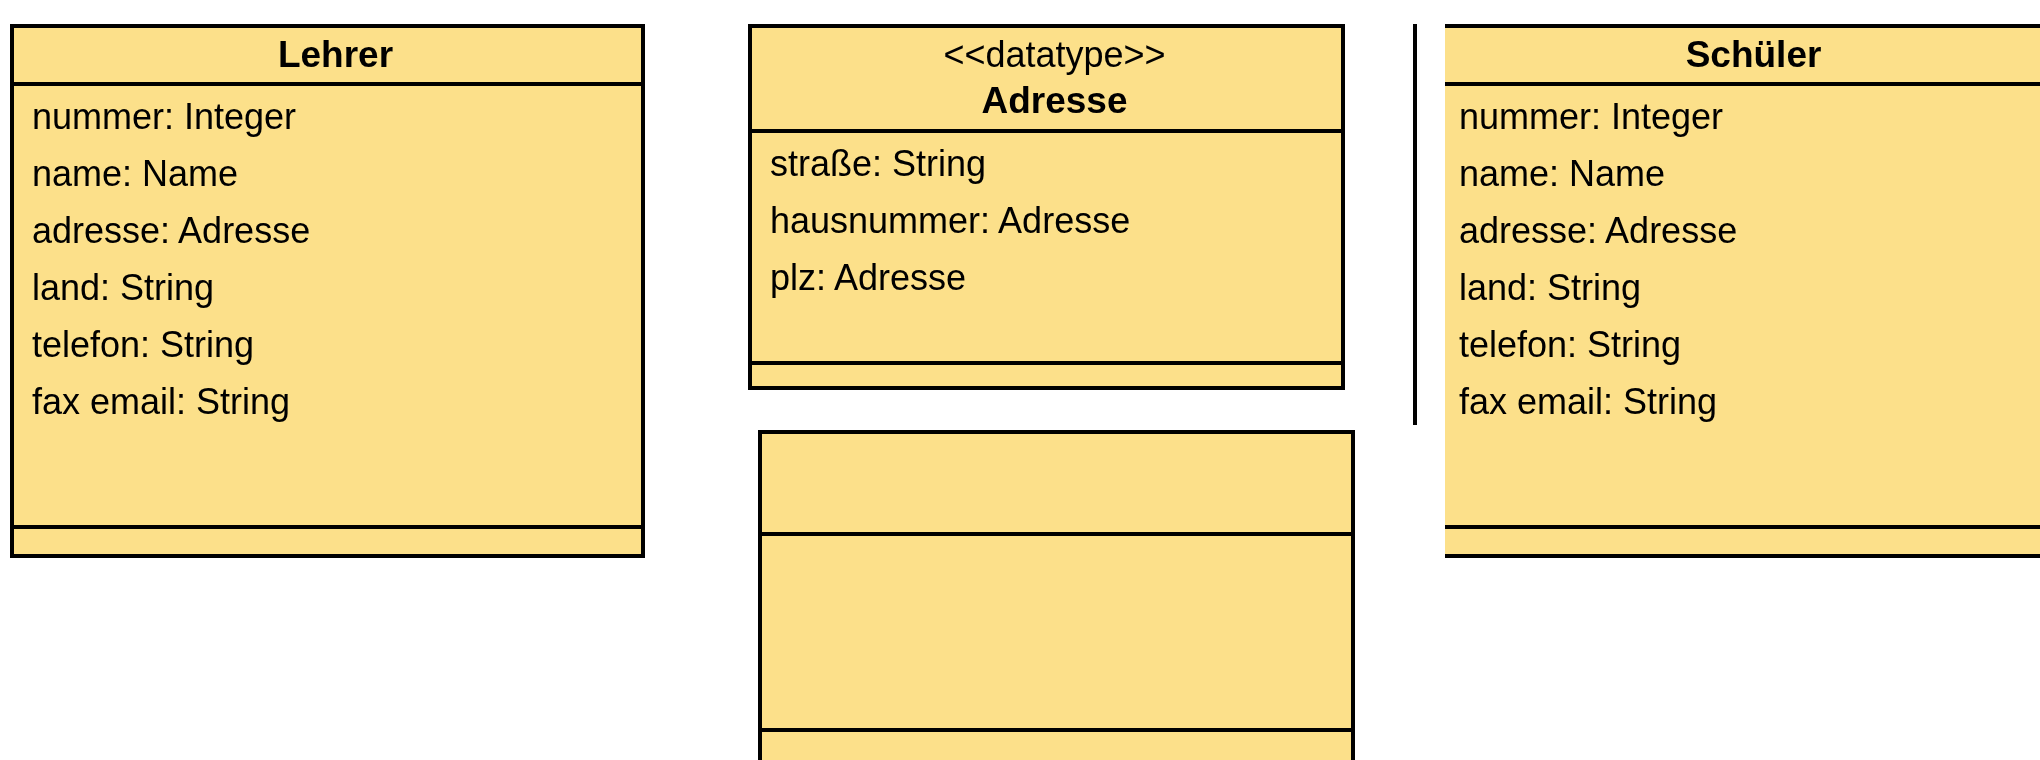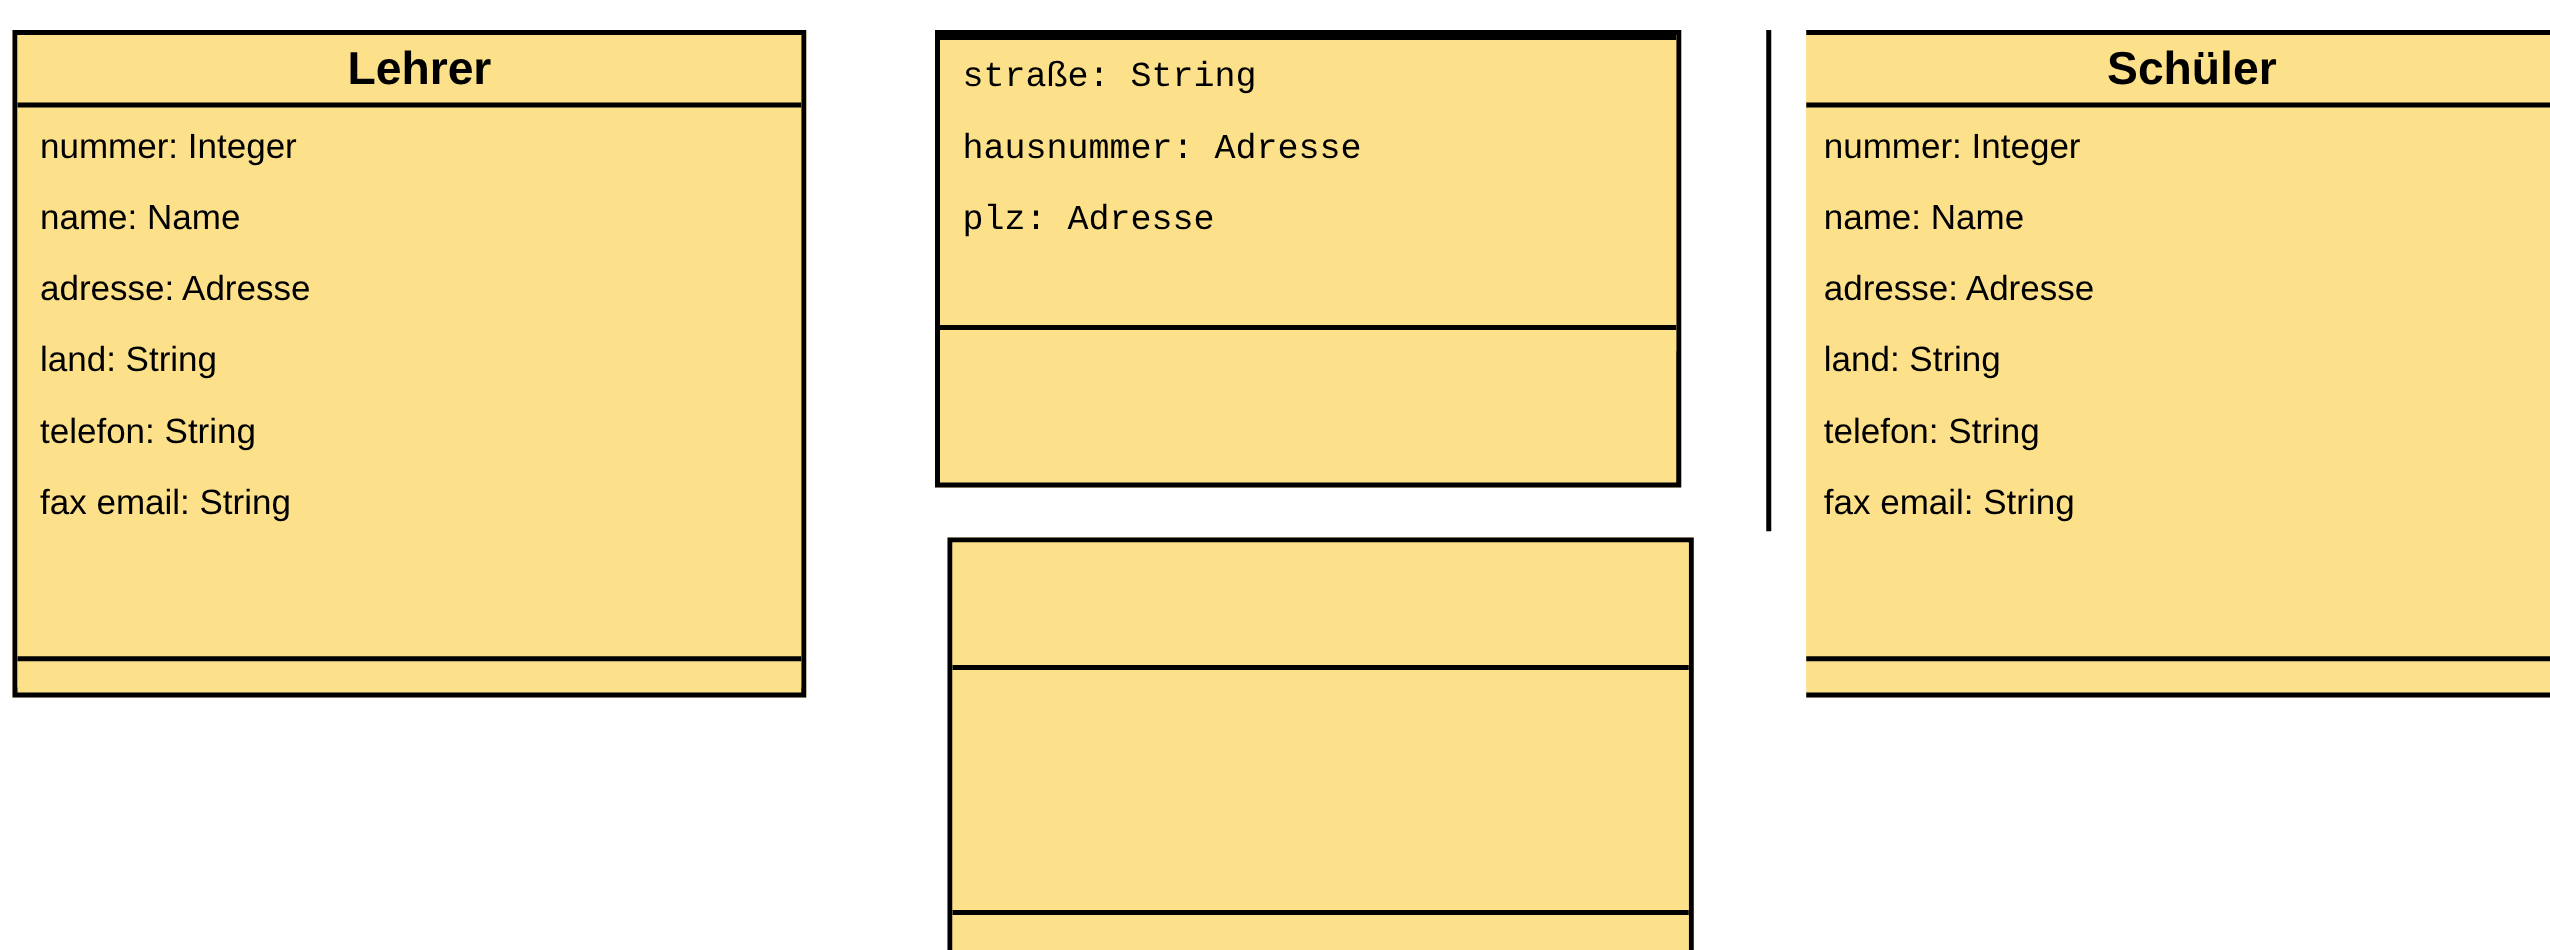--- a/index.html
+++ b/index.html
@@ -56,21 +56,21 @@
     font-size: 37px;
     line-height: 46px;
     letter-spacing: 0px;
   }
 
   
   .uml-attrs {
     padding: 2px 0 0 0;
   }
   .uml-attr {
-    font-size: 28px;
+    font-size: 36px;
     line-height: 57px;
     color: #000000;
     padding-left: 18px;
     white-space: nowrap;
     overflow: hidden;
   }
 
   
   .uml-ops {
     
@@ -87,21 +87,21 @@
   #class-lehrer .c-attrs  { height: 443px; }
   #class-lehrer .c-ops    { height: 25px; }
 
   #class-adresse {
     left: 748px;
     top: 24px;
     width: 597px;
     height: 366px;
   }
   #class-adresse .c-title  { height: 101px; }
-  #class-adresse .c-attrs  { height: 232px; font-family: Liberation Mono, monospace; }
+  #class-adresse .c-attrs  { height: 232px; }
   #class-adresse .c-ops    { height: 21px; }
 
   #class-blank {
     left: 758px;
     top: 430px;
     width: 597px;
     height: 340px;
   }
   #class-blank .c-title  { height: 98px; }
   #class-blank .c-attrs  { height: 196px; }
@@ -142,20 +142,24 @@
       <div class="uml-attr">name: Name</div>
       <div class="uml-attr">adresse: Adresse</div>
       <div class="uml-attr">land: String</div>
       <div class="uml-attr">telefon: String</div>
       <div class="uml-attr">fax email: String</div>
     </div>
     <div class="uml-compartment uml-ops c-ops sep-top"></div>
   </div>
 
   <div class="uml-class" id="class-adresse">
+    <div class="uml-compartment uml-title c-title">
+      <span class="stereotype">&lt;&lt;datatype&gt;&gt;</span>
+      <span class="classname">Adresse</span>
+    </div>
     <div class="uml-compartment uml-attrs c-attrs sep-top">
       <div class="uml-attr">straße: String</div>
       <div class="uml-attr">hausnummer: Adresse</div>
       <div class="uml-attr">plz: Adresse</div>
     </div>
     <div class="uml-compartment uml-ops c-ops sep-top"></div>
   </div>
 
   <div class="uml-class" id="class-blank">
     <div class="uml-compartment uml-title c-title">

